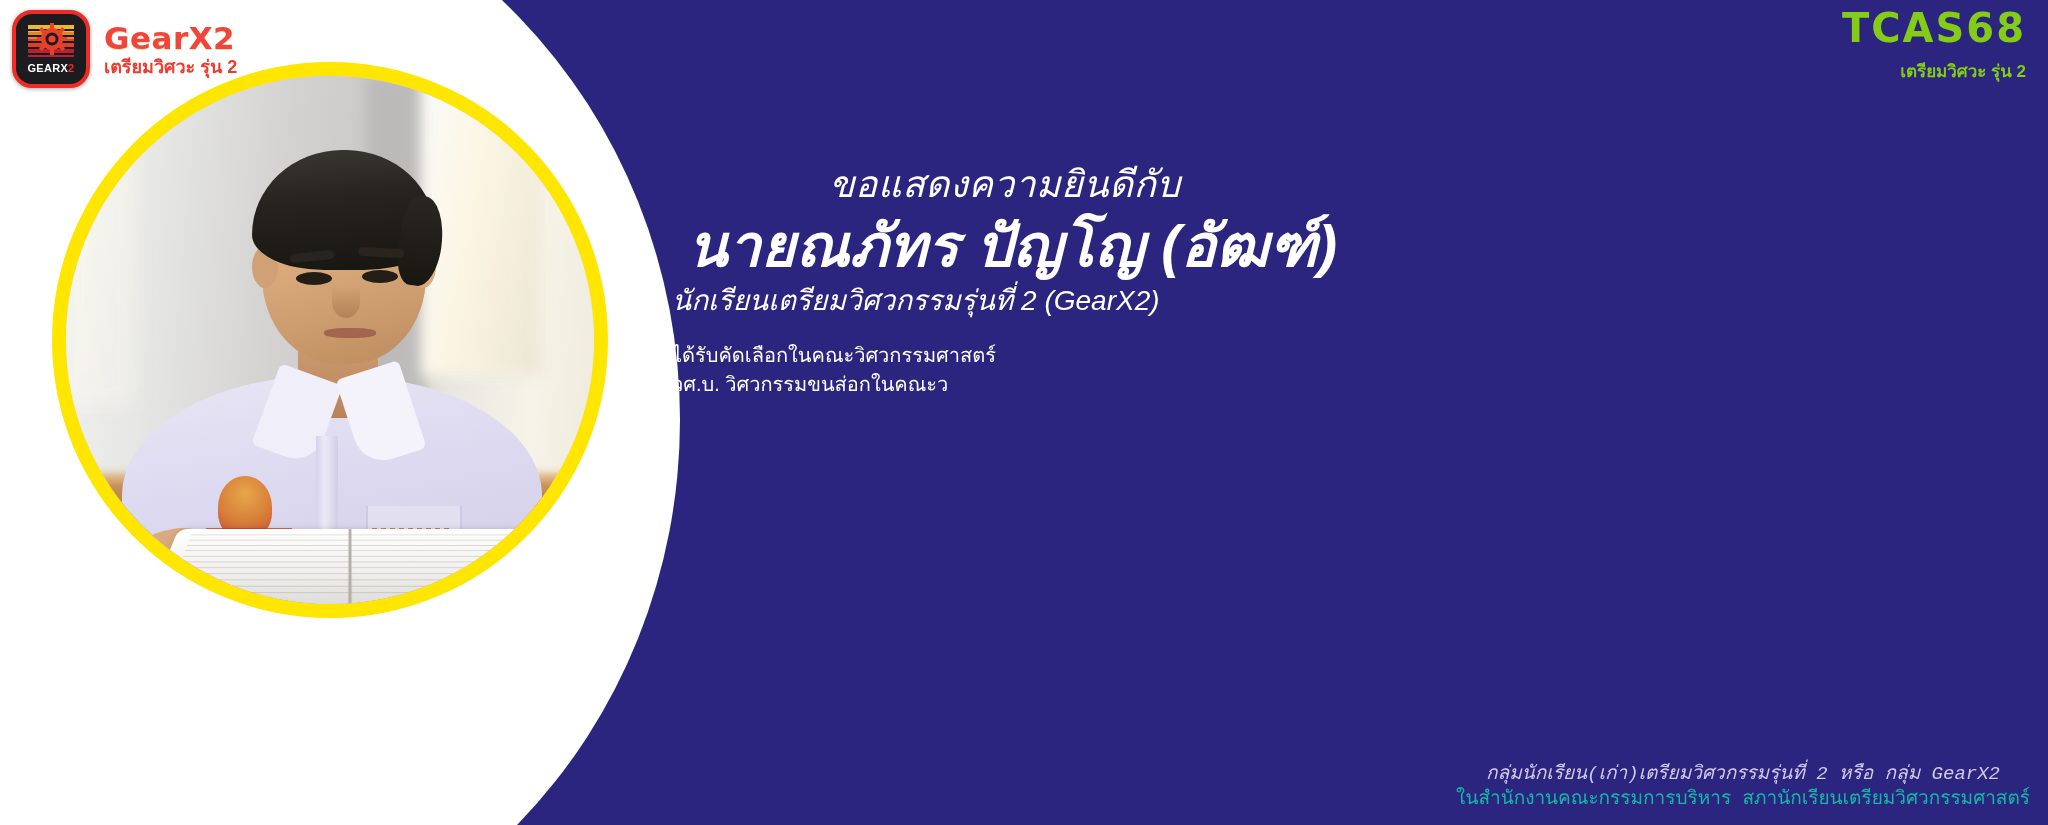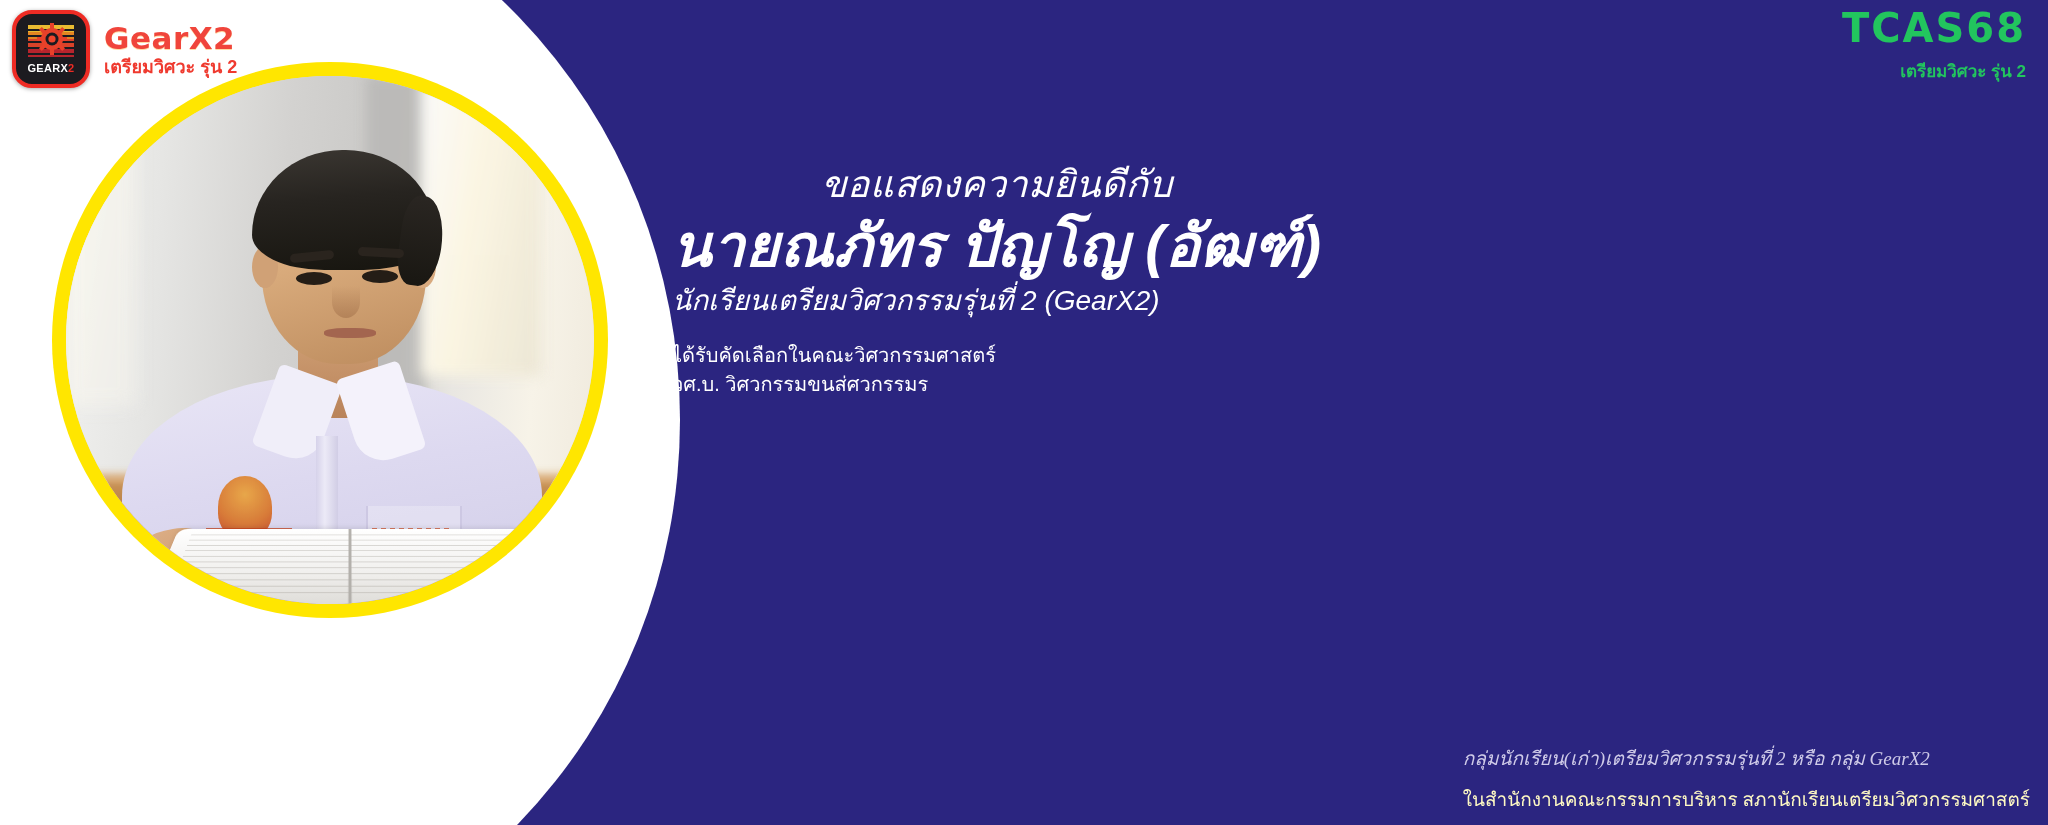--- a/index.html
+++ b/index.html
@@ -238,21 +238,21 @@
     font-family:"DejaVu Sans",sans-serif;
     text-shadow:0 1px 0 rgba(255,180,60,.45);
   }
   .brand-sub{
     font-size:18px;font-weight:bold;color:#ef3a2f;margin-top:4px;
     font-family:"Liberation Sans",sans-serif;
   }
 
   
   .tcas{
-    position:absolute;right:22px;top:8px;z-index:6;text-align:right;color:#22c55e;
+    position:absolute;right:22px;top:8px;z-index:6;text-align:right;color:#84cc16;
   }
   .tcas-title{
     font-size:40px;font-weight:bold;letter-spacing:2px;
     font-family:"DejaVu Sans",sans-serif;line-height:1;
   }
   .tcas-sub{
     font-size:17px;font-weight:bold;margin-top:9px;
     font-family:"Liberation Sans",sans-serif;
   }
 
@@ -261,40 +261,40 @@
     position:absolute;left:672px;top:162px;z-index:6;color:#fff;
     font-family:"Liberation Sans",sans-serif;
   }
   .line-congrats{
     font-size:37px;font-style:italic;font-weight:400;line-height:1.25;
     letter-spacing:.5px;
     text-align:center;
   }
   .line-name{
     font-size:58px;font-style:italic;font-weight:bold;line-height:1.18;
-    margin-top:4px;letter-spacing:.5px;white-space:nowrap;
+    margin-top:4px;letter-spacing:.5px;white-space:nowrap;margin-left:16px;
   }
   .line-gen{
     font-size:28px;font-style:italic;font-weight:400;line-height:1.3;
     margin-top:2px;
   }
   .detail{
     margin-top:22px;font-size:20px;line-height:1.47;font-weight:400;
   }
   .detail div{white-space:nowrap;}
 
   
   .footer{
     position:absolute;right:18px;bottom:12px;z-index:6;
-    text-align:left;color:#cfcbe8;
-    font-family:Liberation Serif, serif;
+    text-align:center;color:#cfcbe8;
+    font-family:Liberation Mono, monospace;
     font-size:19px;line-height:1.35;
   }
   .footer .f1{font-style:italic;}
-  .footer .f2{font-style:normal;color:#fef9c3;margin-top:16px;}
+  .footer .f2{font-style:normal;color:#14b8a6;}
 </style>
 </head>
 <body>
 
 <div id="banner">
 
   <div class="white-square"></div>
   <div class="white-blob"></div>
 
   <div class="photo-ring">
@@ -367,21 +367,21 @@
     <div class="tcas-title">TCAS68</div>
     <div class="tcas-sub">เตรียมวิศวะ รุ่น 2</div>
   </div>
 
   <div class="copy">
     <div class="line-congrats">ขอแสดงความยินดีกับ</div>
     <div class="line-name">นายณภัทร ปัญโญ (อัฒฑ์)</div>
     <div class="line-gen">นักเรียนเตรียมวิศวกรรมรุ่นที่ 2 (GearX2)</div>
     <div class="detail">
       <div>ได้รับคัดเลือกในคณะวิศวกรรมศาสตร์</div>
-      <div>วศ.บ. วิศวกรรมขนส่ศวกรรมร</div>
+      <div>วศ.บ. วิศวกรรมขนส่อกในคณะว</div>
     </div>
   </div>
 
   <div class="footer">
     <div class="f1">กลุ่มนักเรียน(เก่า)เตรียมวิศวกรรมรุ่นที่ 2 หรือ กลุ่ม GearX2</div>
     <div class="f2">ในสำนักงานคณะกรรมการบริหาร สภานักเรียนเตรียมวิศวกรรมศาสตร์</div>
   </div>
 
 </div>
 

